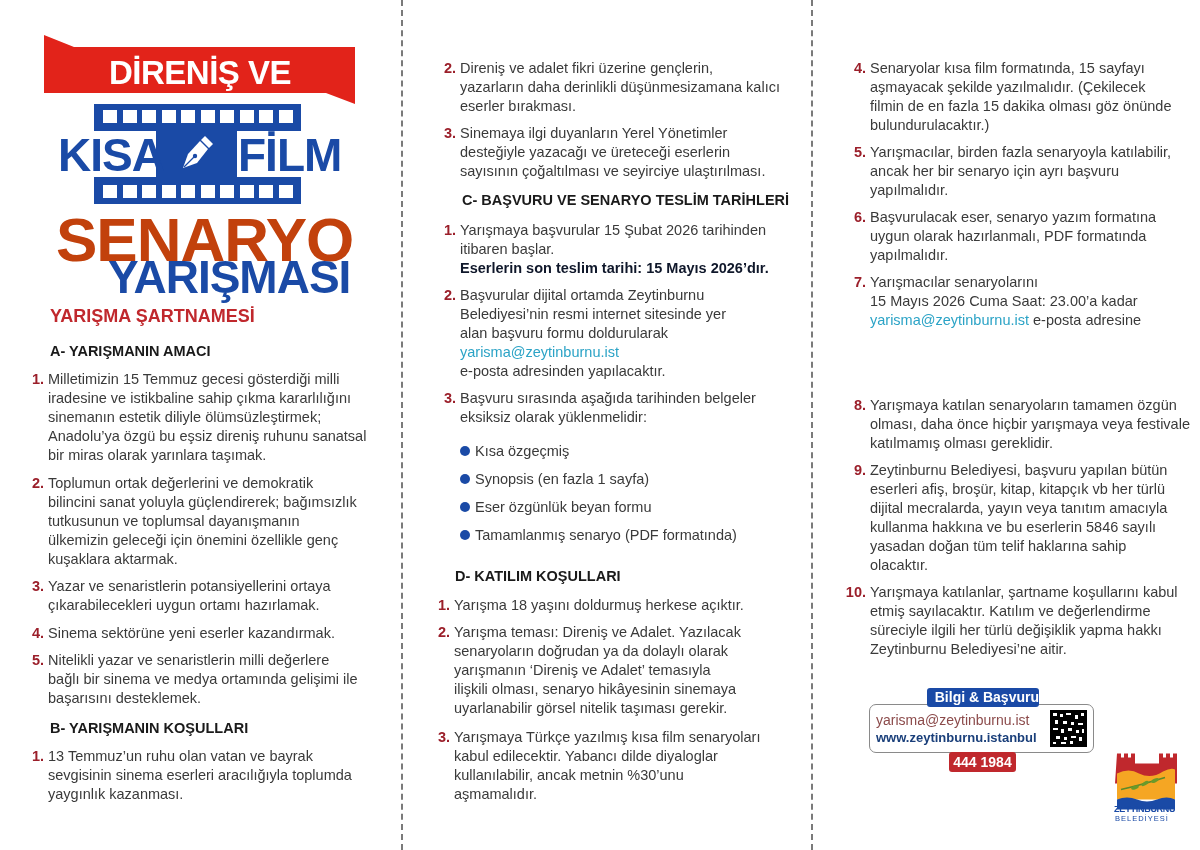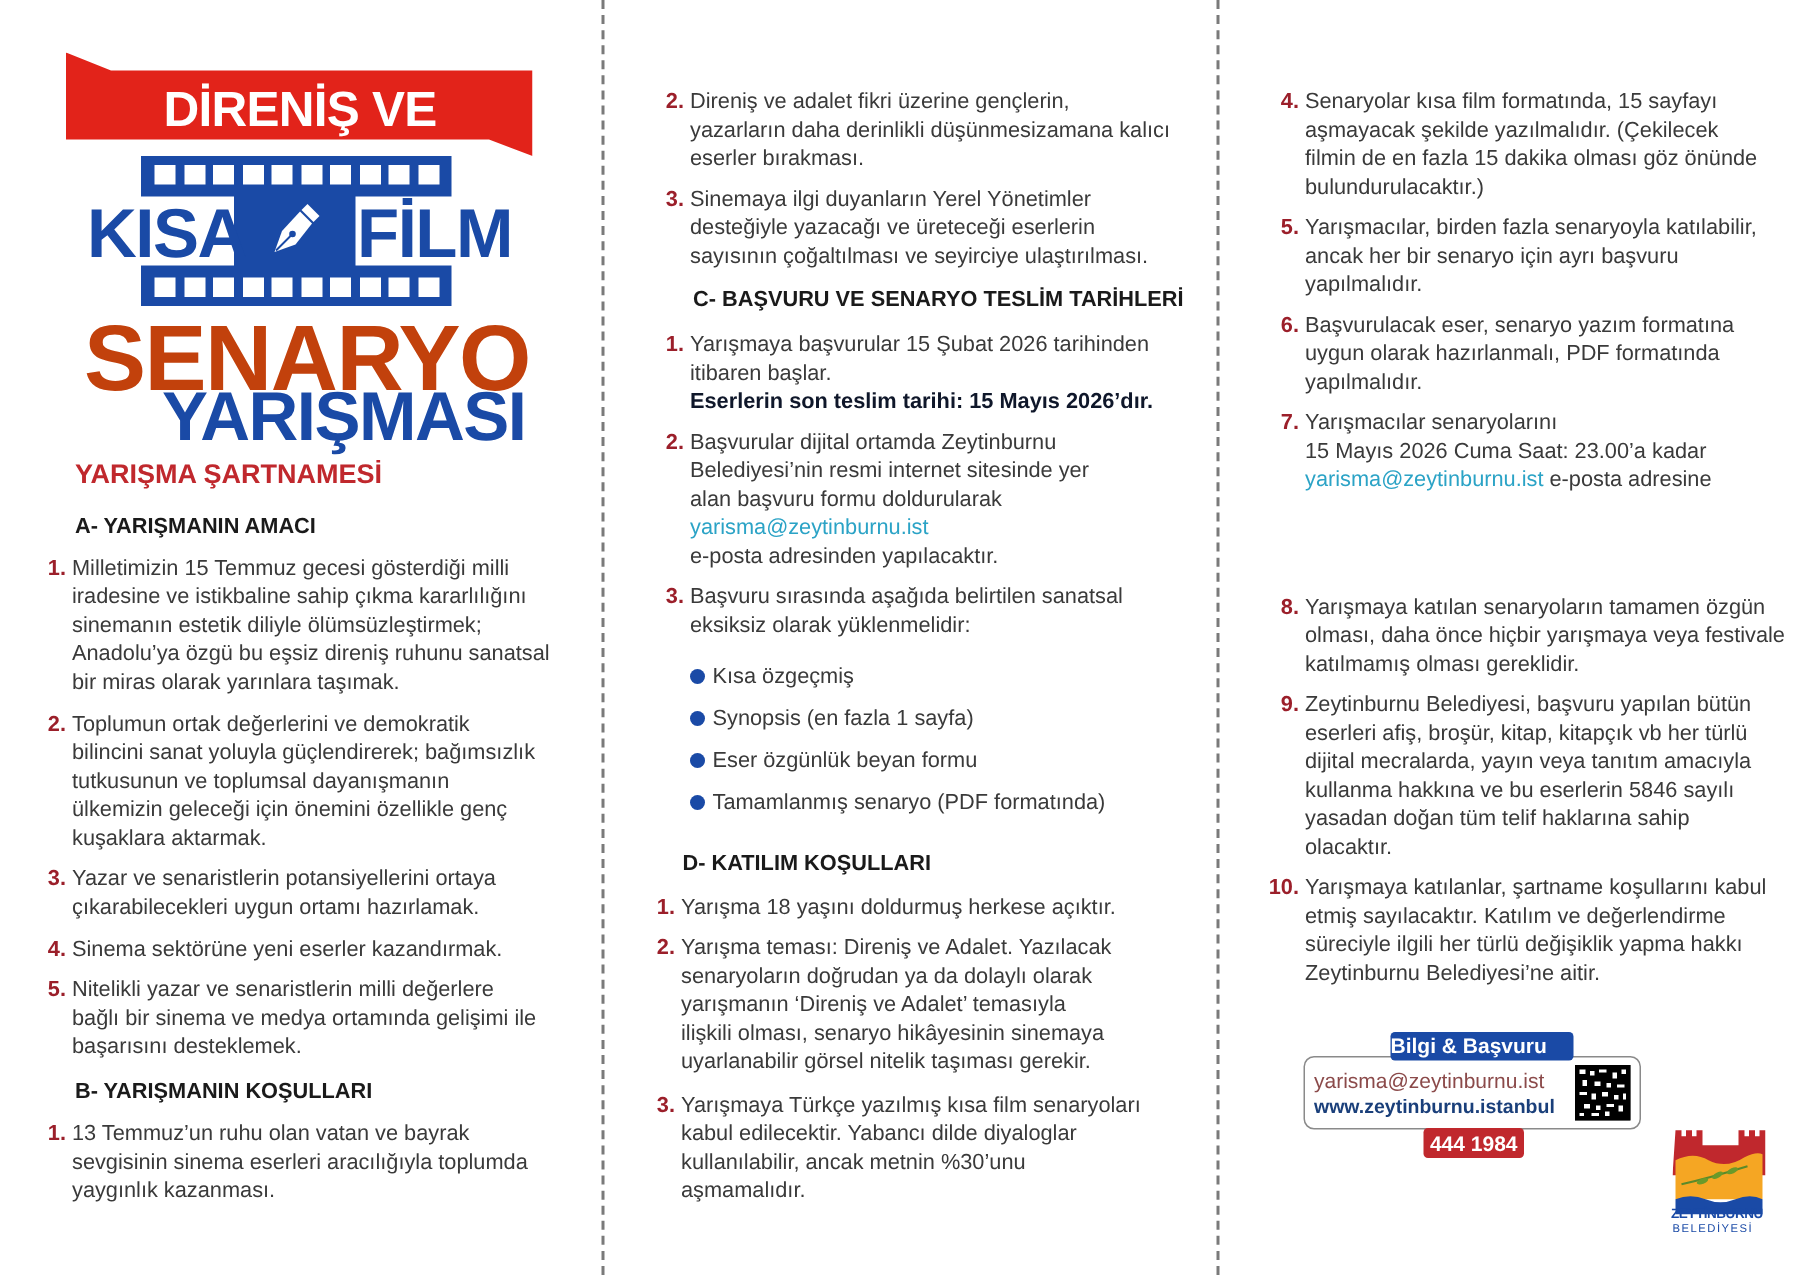--- a/index.html
+++ b/index.html
@@ -37,21 +37,21 @@
   .item .txt { display: block; white-space: pre-line; }
   .item .bold { display: block; font-weight: bold; color: #0f172a; }
   .link { color: #2ba3c6; }
 
   .bullets { position: absolute; left: 460px; top: 441px; }
   .bullet { display: flex; align-items: center; font-size: 14.5px; height: 19px; margin-bottom: 9px; color: #3a3a3a; }
   .bullet .dot { width: 10px; height: 10px; border-radius: 50%; background: #1a4aa6; margin-right: 5px; }
 
   
   .contact-box { position: absolute; left: 869px; top: 704px; width: 225px; height: 49px; border: 1.5px solid #8a8a8a; border-radius: 7px; }
-  .contact-header { position: absolute; left: 927px; top: 688px; width: 122px; height: 19px; background: #1a4aa6; color: #fff; font-weight: bold; font-size: 14px; text-align: left; line-height: 19px; border-radius: 3px; }
+  .contact-header { position: absolute; left: 927px; top: 688px; width: 112px; height: 19px; background: #1a4aa6; color: #fff; font-weight: bold; font-size: 14px; text-align: right; line-height: 19px; border-radius: 3px; }
   .contact-email { position: absolute; left: 876px; top: 712px; font-size: 14px; color: #8b4a4a; }
   .contact-web { position: absolute; left: 876px; top: 730px; font-size: 13px; font-weight: bold; color: #1a3f7a; }
   .qr { position: absolute; left: 1050px; top: 710px; width: 37px; height: 37px; background: #000; }
   .phone { position: absolute; left: 949px; top: 752px; width: 67px; height: 20px; background: #c0282d; color: #fff; font-weight: bold; font-size: 14px; text-align: center; line-height: 20px; border-radius: 3px; }
 
   .logo { position: absolute; left: 1115px; top: 744px; width: 62px; height: 75px; }
   .logo-text1 { position: absolute; left: 1114px; top: 804px; font-size: 9px; font-weight: bold; color: #1a4aa6; letter-spacing: -0.3px; }
   .logo-text2 { position: absolute; left: 1115px; top: 814px; font-size: 7.5px; color: #1a4aa6; letter-spacing: 1px; }
 </style>
 </head>
@@ -176,21 +176,21 @@
 <div class="item" style="left:460px; top:286px; width:340px;">
   <span class="num">2.</span>
   <span class="txt">Başvurular dijital ortamda Zeytinburnu
 Belediyesi’nin resmi internet sitesinde yer
 alan başvuru formu doldurularak</span>
   <span class="txt link">yarisma@zeytinburnu.ist</span>
   <span class="txt">e-posta adresinden yapılacaktır.</span>
 </div>
 <div class="item" style="left:460px; top:389px; width:340px;">
   <span class="num">3.</span>
-  <span class="txt">Başvuru sırasında aşağıda belirtilen sanatsal
+  <span class="txt">Başvuru sırasında aşağıda tarihinden belgeler
 eksiksiz olarak yüklenmelidir:</span>
 </div>
 
 <div class="bullets">
   <div class="bullet">
       <span class="dot"></span>
       <span>Kısa özgeçmiş</span>
     </div>
   <div class="bullet">
       <span class="dot"></span>

